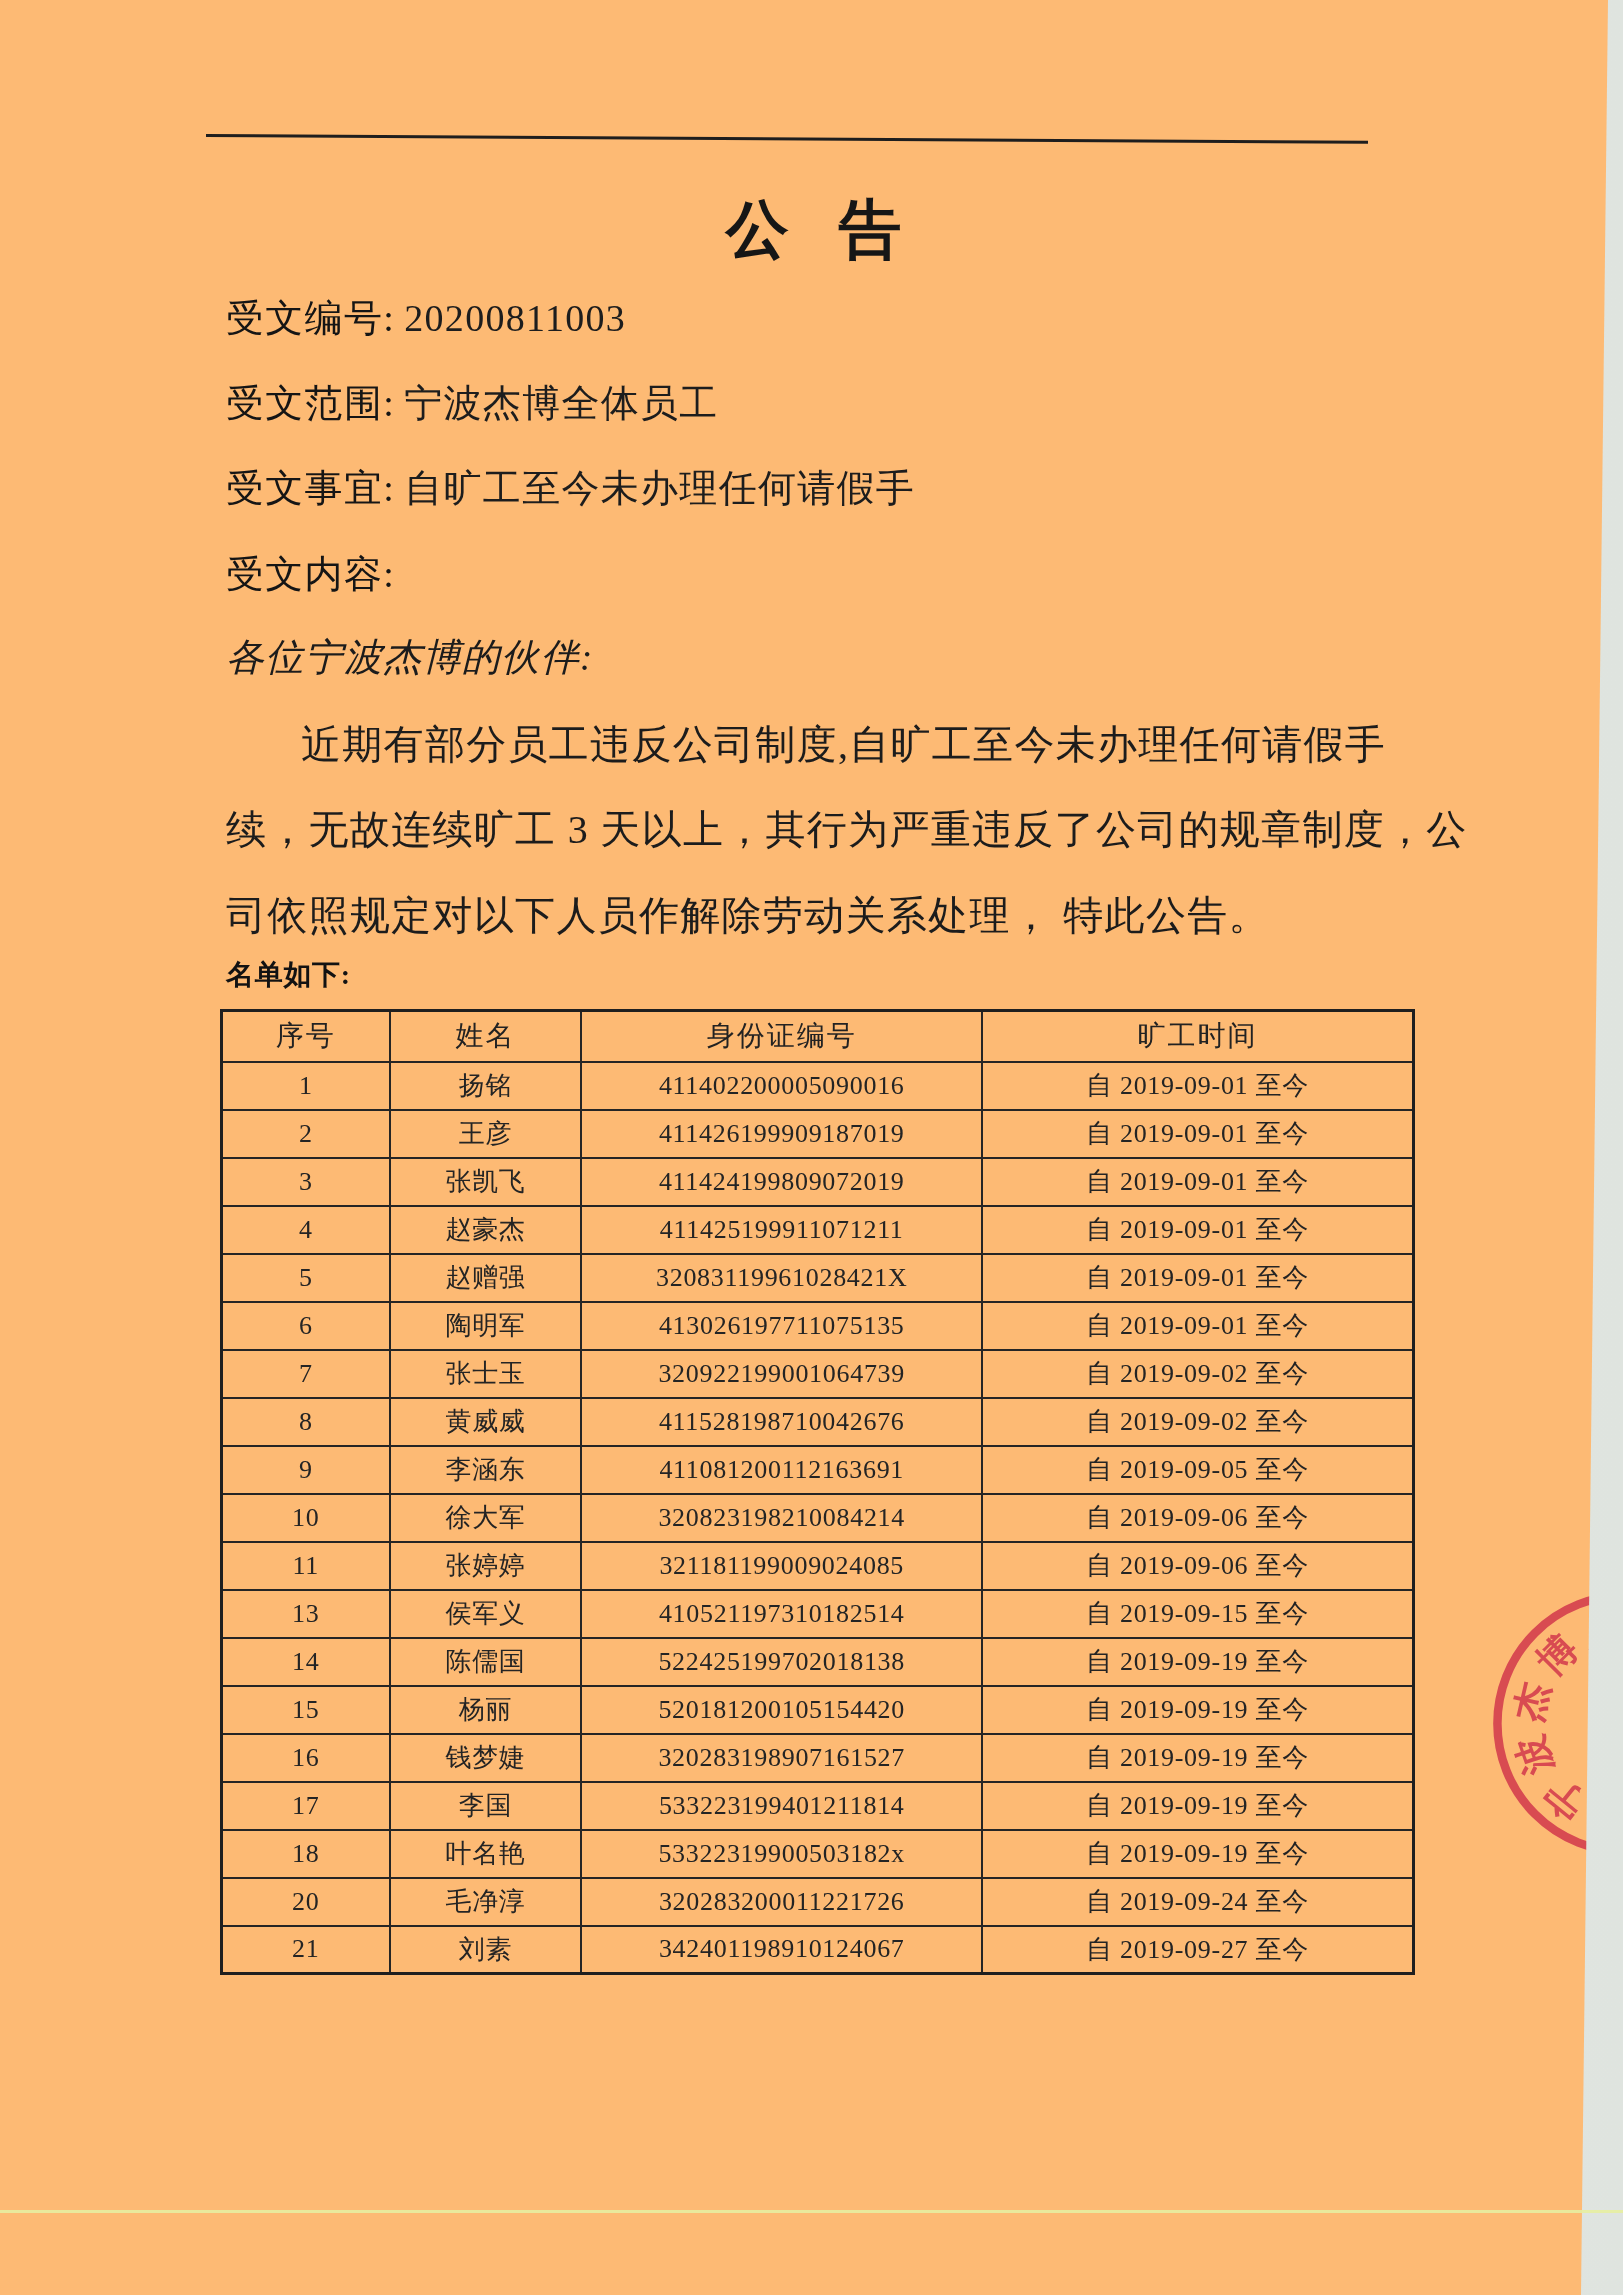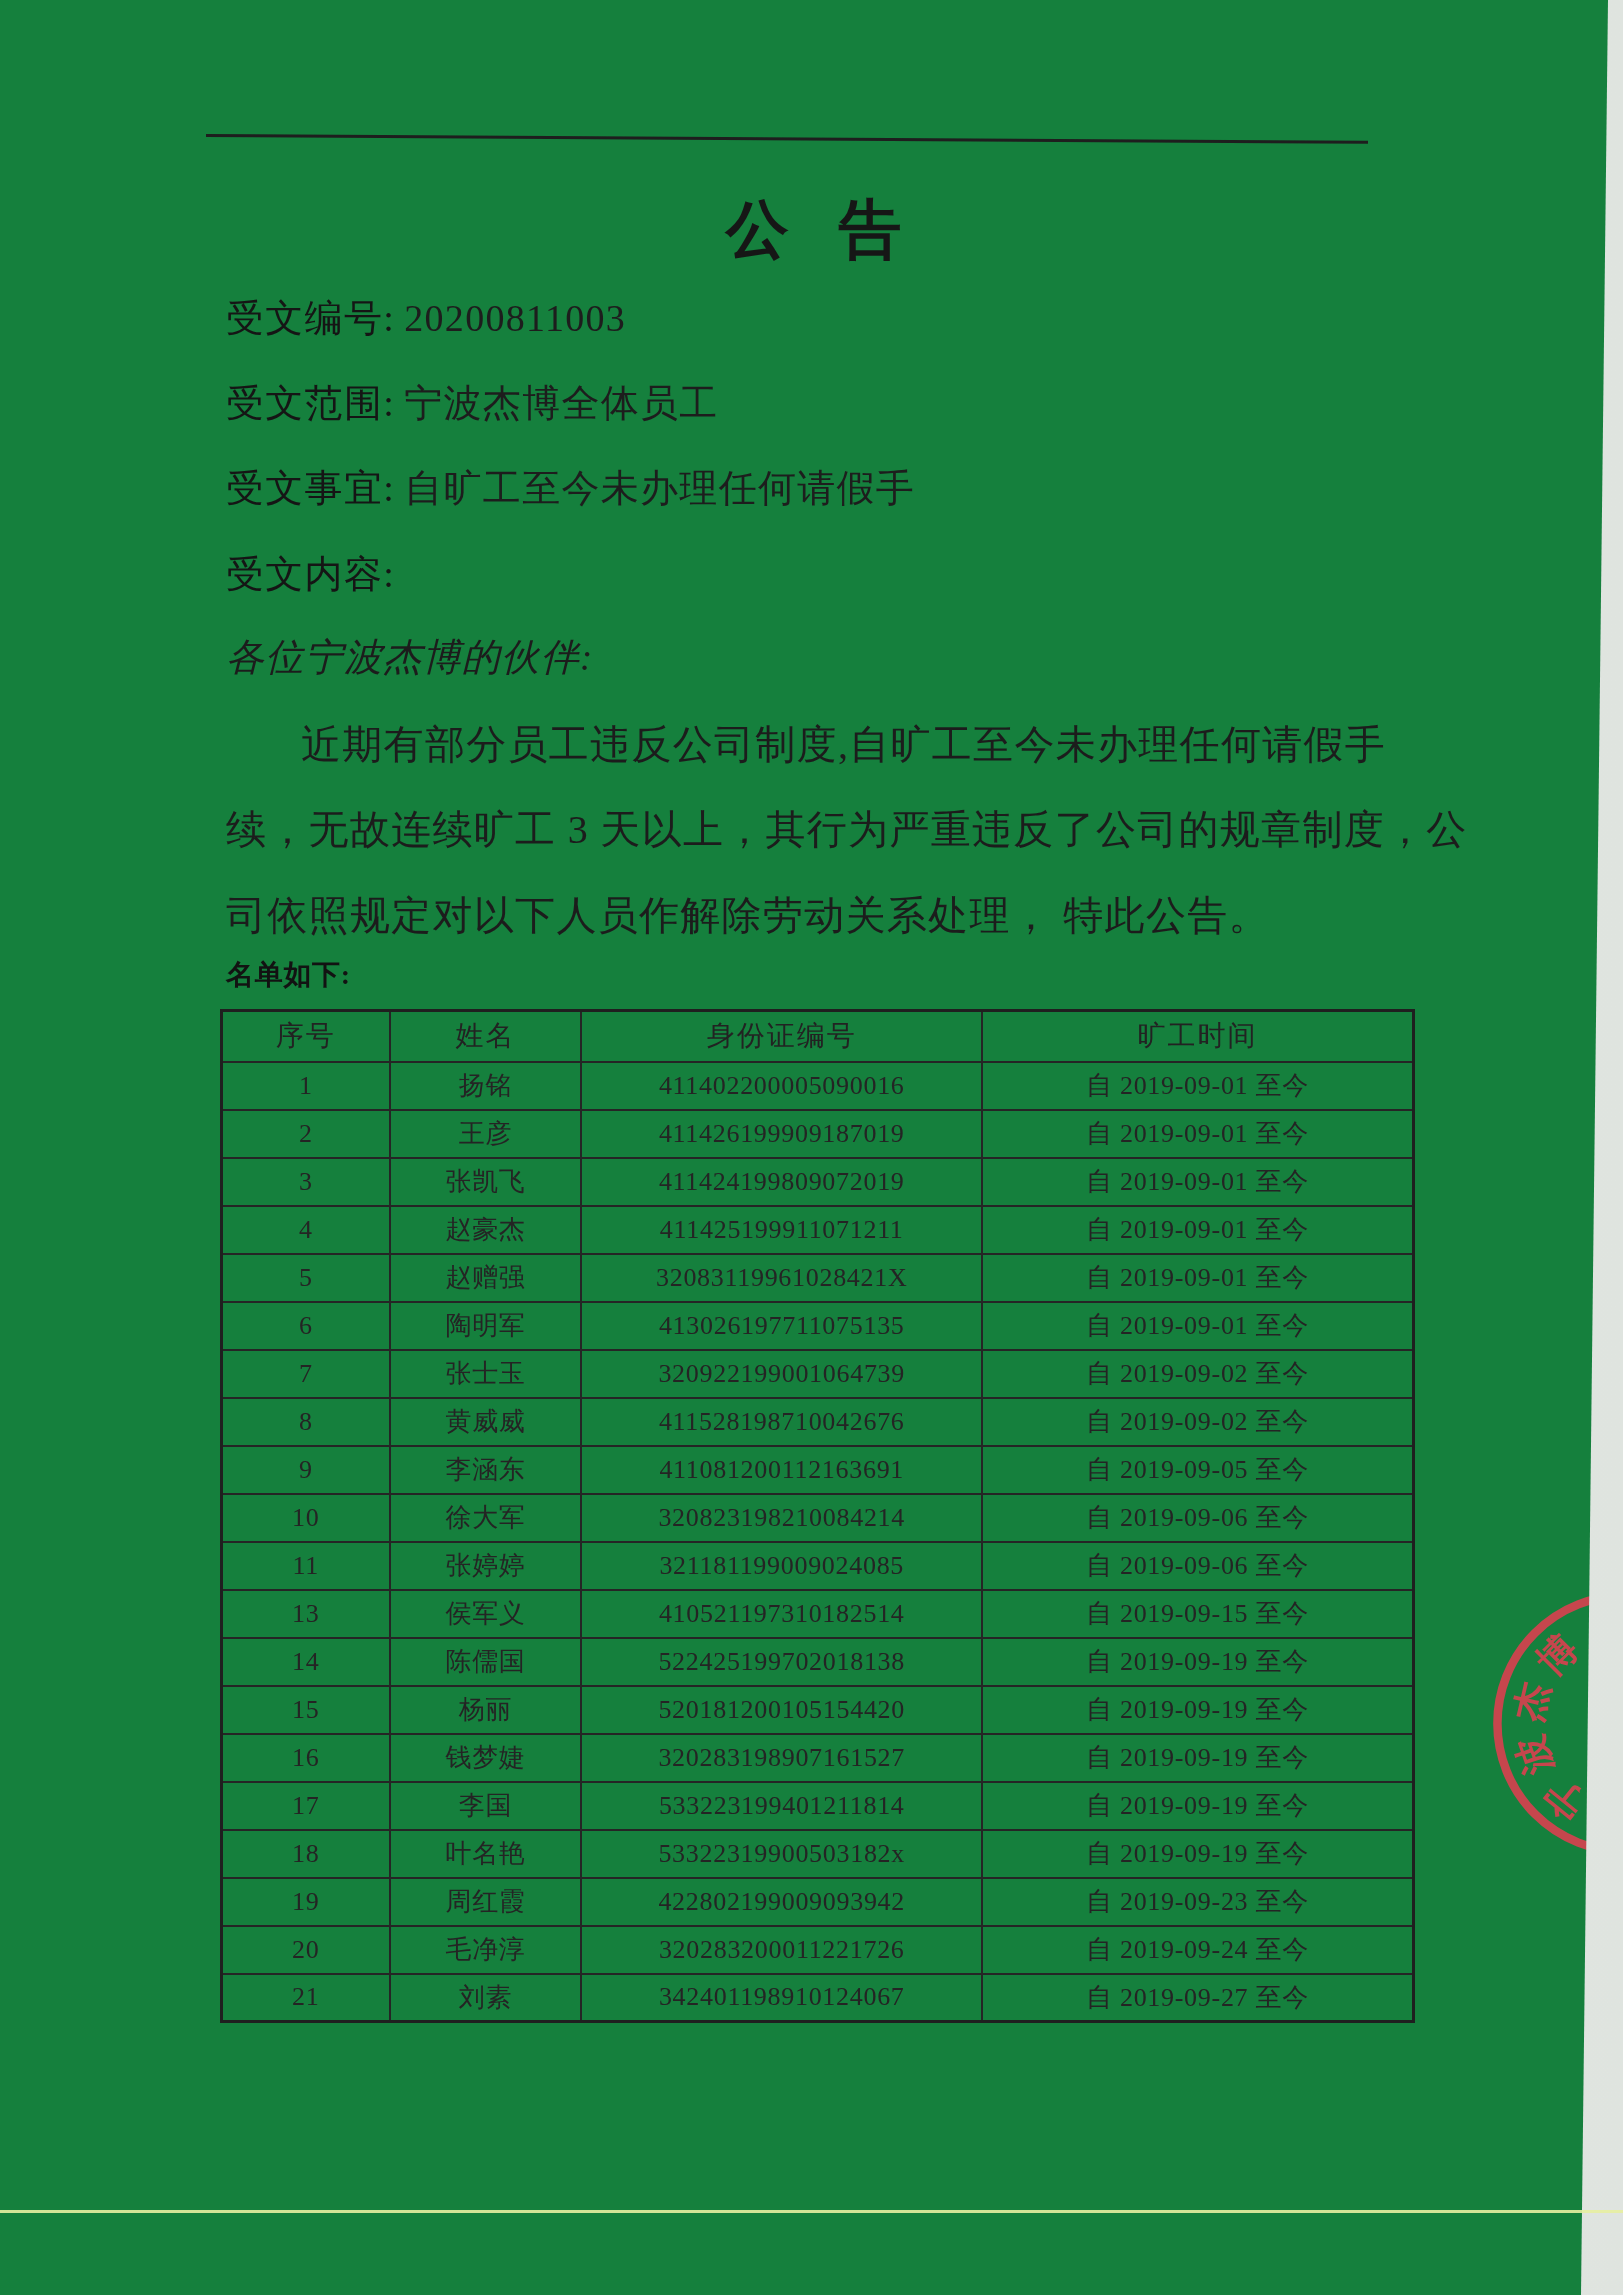--- a/index.html
+++ b/index.html
@@ -7,21 +7,21 @@
     width: 1623px; height: 2295px;
     background: #ffffff;
     font-family: "Liberation Serif", "DejaVu Serif", serif;
     color: #1c1c1c;
     position: relative;
     overflow: hidden;
   }
   .page {
     position: absolute; left: 0; top: 0;
     width: 1623px; height: 2295px;
-    background: #15803d;
+    background: #fdba74;
   }
   .top-rule {
     position: absolute; left: 206px; top: 134px;
     width: 1162px; height: 3.3px;
     background: #1e1e1e;
     transform: rotate(0.33deg);
     transform-origin: left center;
   }
   .doc-title {
     position: absolute; left: 0; top: 187px; width: 1610px;
@@ -245,26 +245,20 @@
           <td>533223199401211814</td>
           <td>自 2019-09-19 至今</td>
         </tr>
         <tr>
           <td>18</td>
           <td>叶名艳</td>
           <td>53322319900503182x</td>
           <td>自 2019-09-19 至今</td>
         </tr>
         <tr>
-          <td>19</td>
-          <td>周红霞</td>
-          <td>422802199009093942</td>
-          <td>自 2019-09-23 至今</td>
-        </tr>
-        <tr>
           <td>20</td>
           <td>毛净淳</td>
           <td>320283200011221726</td>
           <td>自 2019-09-24 至今</td>
         </tr>
         <tr>
           <td>21</td>
           <td>刘素</td>
           <td>342401198910124067</td>
           <td>自 2019-09-27 至今</td>

